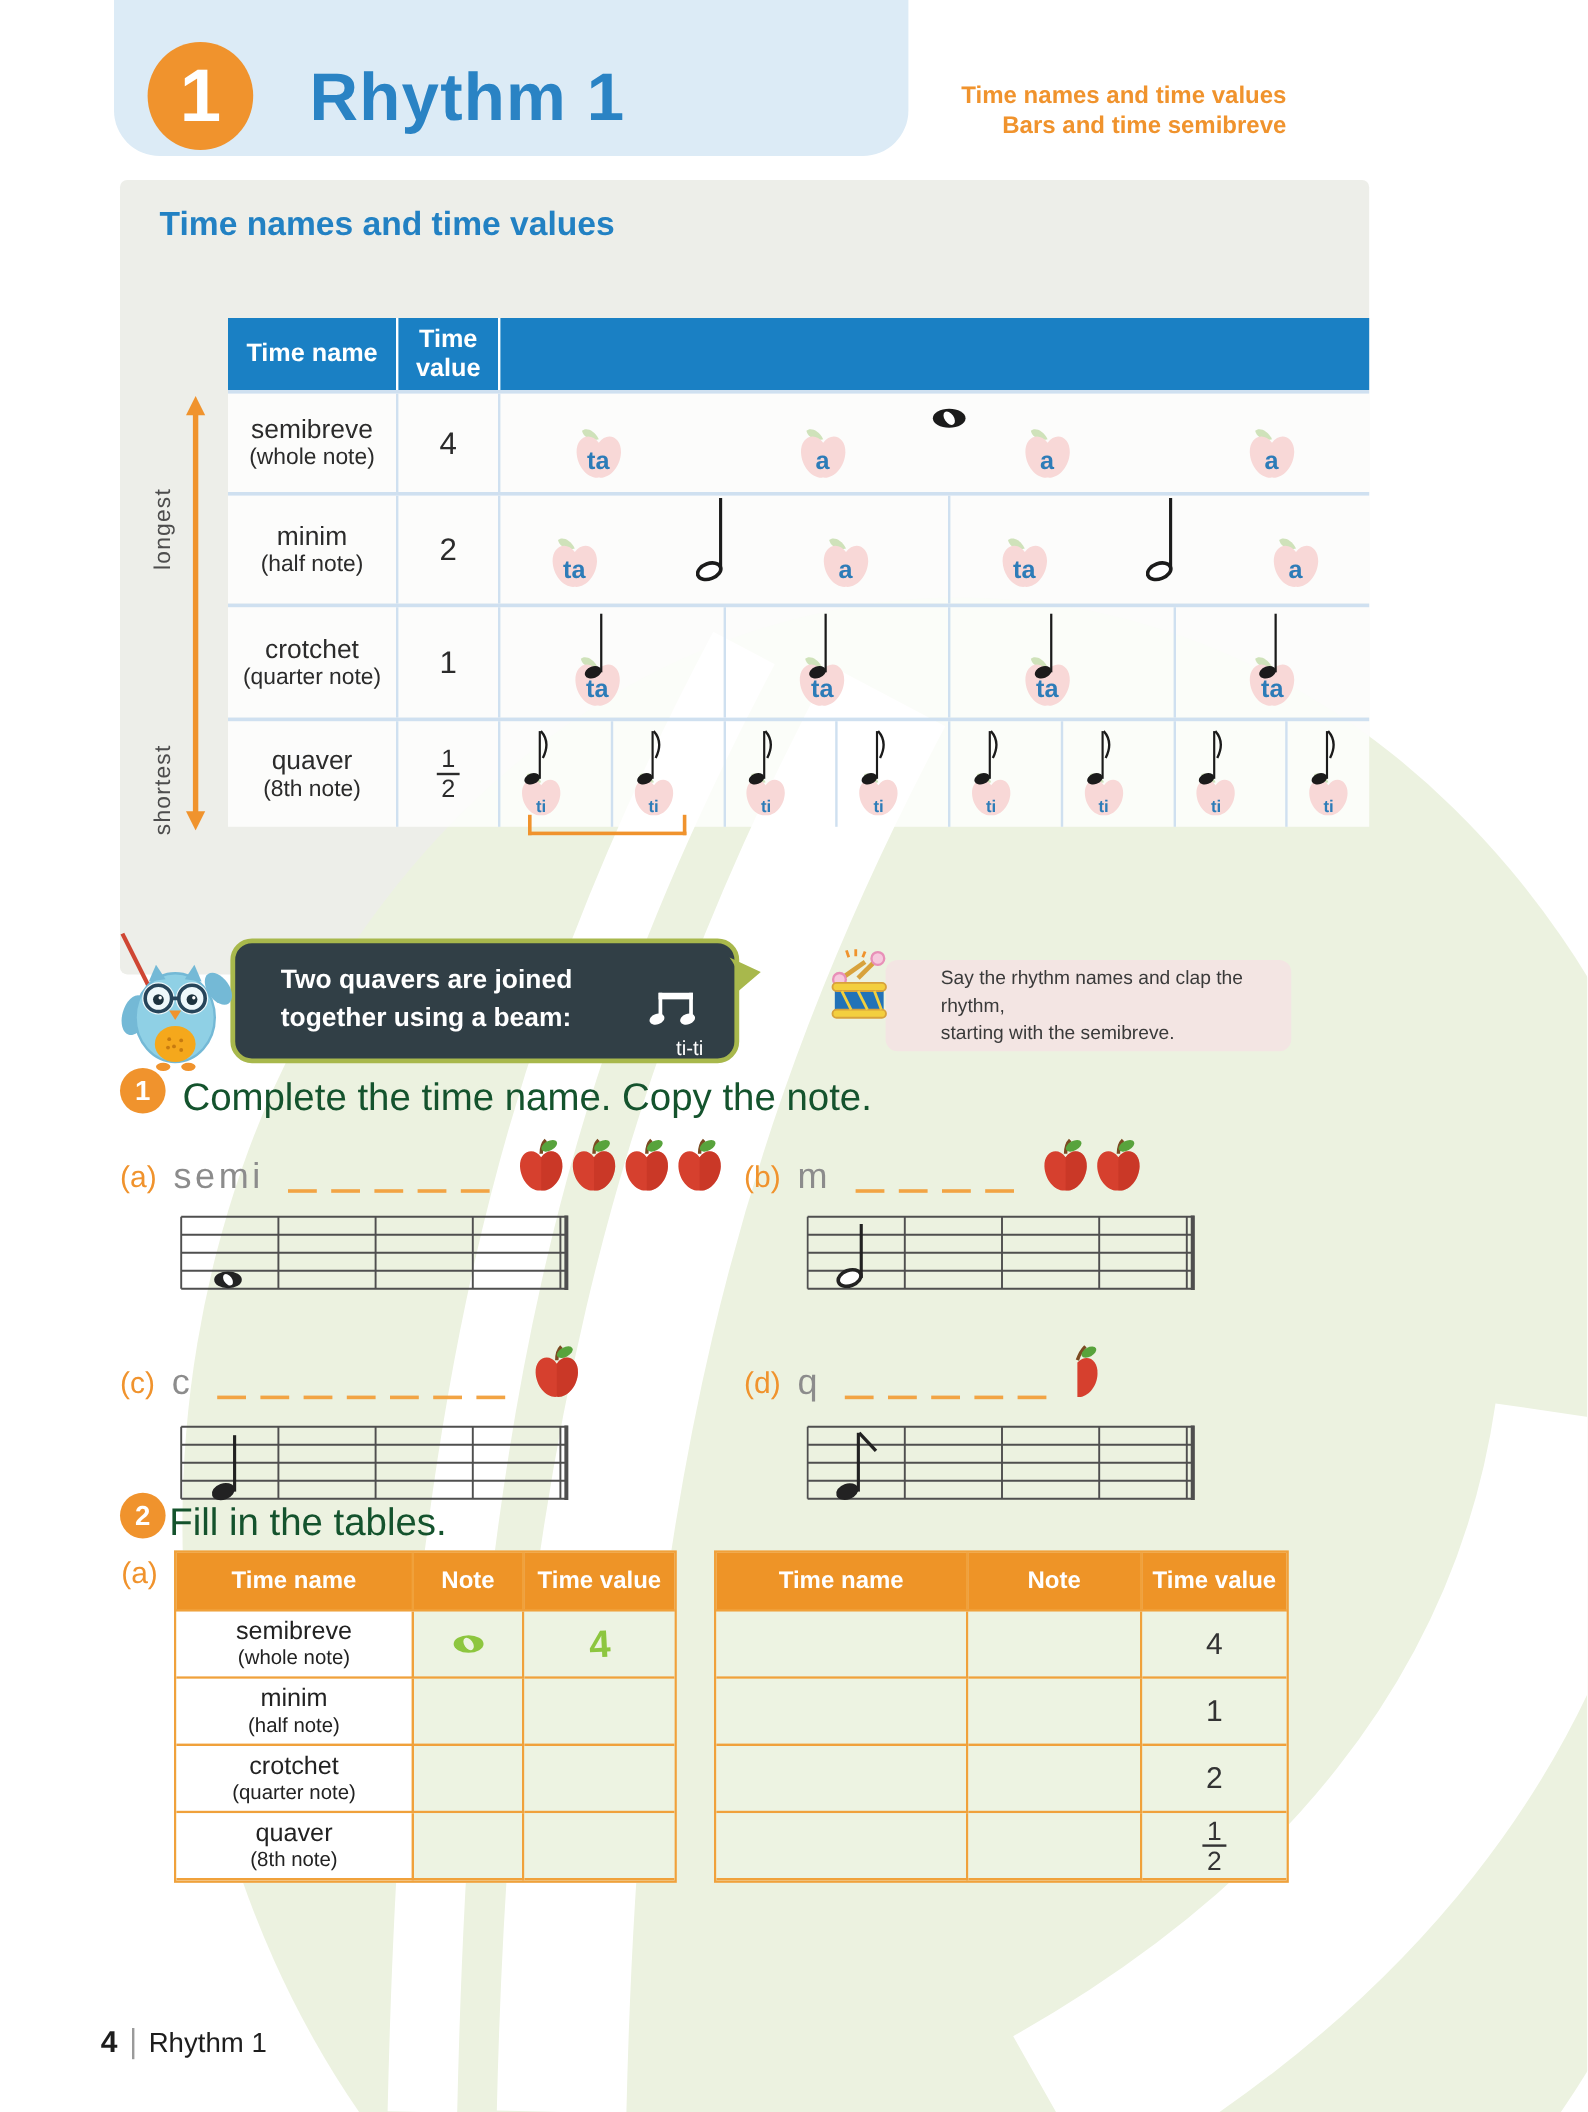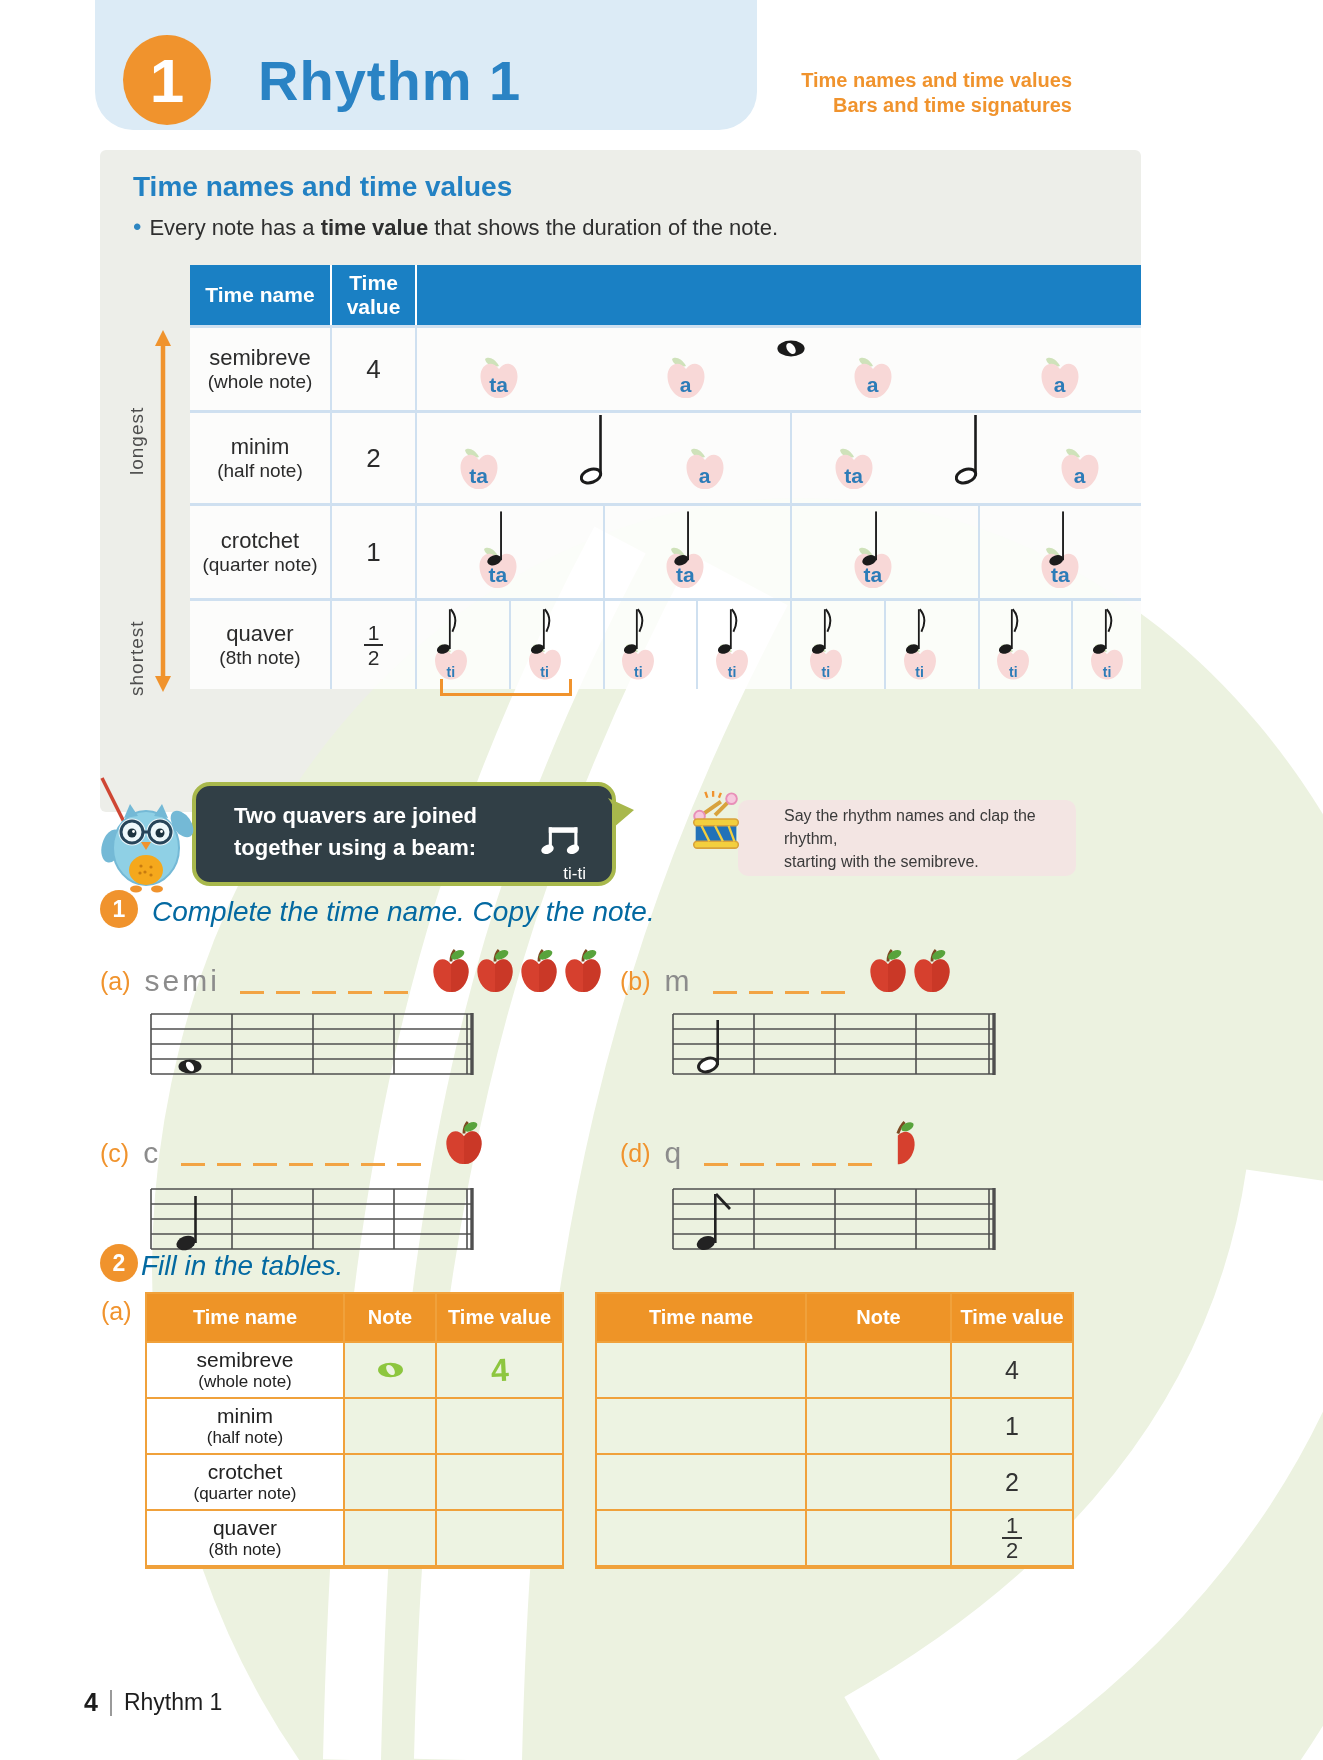--- a/index.html
+++ b/index.html
@@ -63,21 +63,21 @@
   .bubble-notes{position:absolute;right:28px;top:38px;}
   .bubble-caption{position:absolute;right:26px;top:72px;font-size:17px;font-weight:normal;color:#fff;}
   
   .clap{left:738px;top:800px;width:338px;height:76px;background:#f3e5e3;border-radius:10px;z-index:2;
         display:flex;flex-direction:column;justify-content:center;padding-left:46px;box-sizing:border-box;
         font-size:16px;line-height:23px;color:#3a3a3a;}
   .clap .drum{position:absolute;left:-52px;top:-10px;}
   
   .ex-badge{width:38px;height:38px;border-radius:50%;background:#f0932d;color:#fff;display:flex;
             align-items:center;justify-content:center;font-size:23px;font-weight:bold;z-index:2;}
-  .ex-prompt{font-size:28px;color:#0369a1;z-index:2;font-style:italic;}
+  .ex-prompt{font-size:32px;color:#14532d;z-index:2;}
   .item{display:flex;align-items:flex-end;z-index:2;}
   .item-label{color:#f0932d;font-size:25px;margin-right:14px;}
   .stem-text{color:#8c8c8c;font-size:30px;letter-spacing:3px;margin-right:14px;line-height:30px;}
   .dash{display:inline-block;width:24px;height:6px;border-bottom:3.5px solid #f2a444;margin:0 6px;}
   .dashes{display:flex;align-items:flex-end;margin-right:16px;padding-bottom:2px;}
   .red-apples{display:flex;align-items:flex-end;gap:2px;}
   .staff{z-index:2;}
   
   .etable{display:grid;border:2.5px solid #f0a13b;z-index:2;background:#edf3e2;}
   .et-a{grid-template-columns:198px 92px 125px;}
@@ -193,27 +193,24 @@
     <path d="M880 1760 C 1110 1630 1280 1440 1318 1180" stroke="#ffffff" stroke-width="145" fill="none"></path>
   </svg>
 
   <div class="abs banner"></div>
   <div class="abs unit-badge">
     <span>1</span>
   </div>
   <div class="abs unit-title">Rhythm 1</div>
   <div class="abs topics">
     <div>Time names and time values</div>
-    <div>Bars and time signatures</div>
+    <div>Bars and time semibreve</div>
   </div>
 
   <div class="abs sec-heading content">Time names and time values</div>
-  <div class="abs bullet-line content">
-    <span class="bullet-dot">•</span><span>Every note has a </span><b>time value</b><span> that shows the duration of the note.</span>
-  </div>
 
   <div class="abs vlabel" style="left:126px;top:345px;height:130px">longest</div>
   <div class="abs vlabel" style="left:126px;top:556px;height:140px">shortest</div>
   <svg class="abs content" style="left:152px;top:330px" width="22" height="362">
     <line x1="11" y1="12" x2="11" y2="350" stroke="#f0932d" stroke-width="4.5"></line>
     <polygon points="11,0 3,16 19,16" fill="#f0932d"></polygon>
     <polygon points="11,362 3,346 19,346" fill="#f0932d"></polygon>
   </svg>
 
   <div class="abs ntable content">

